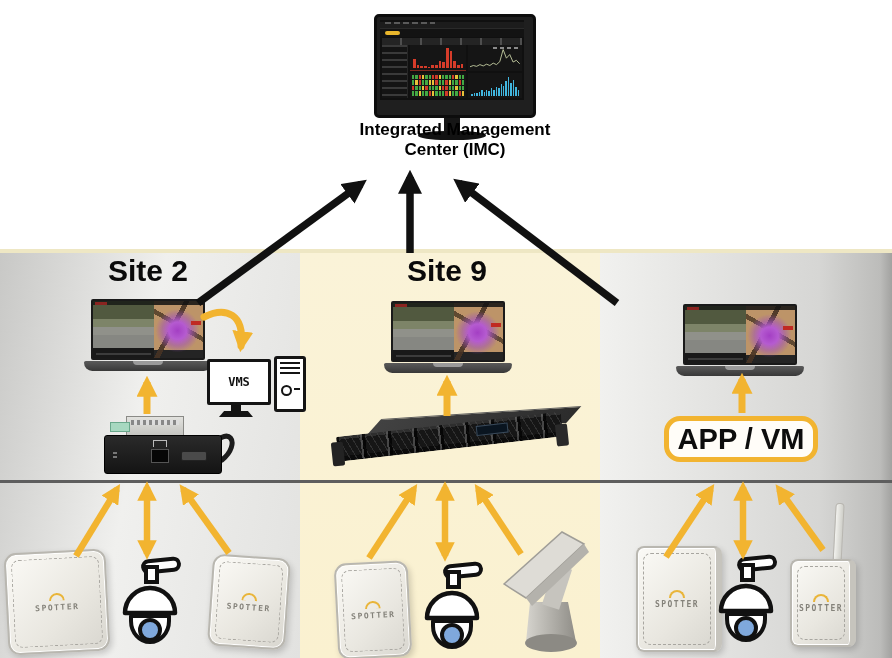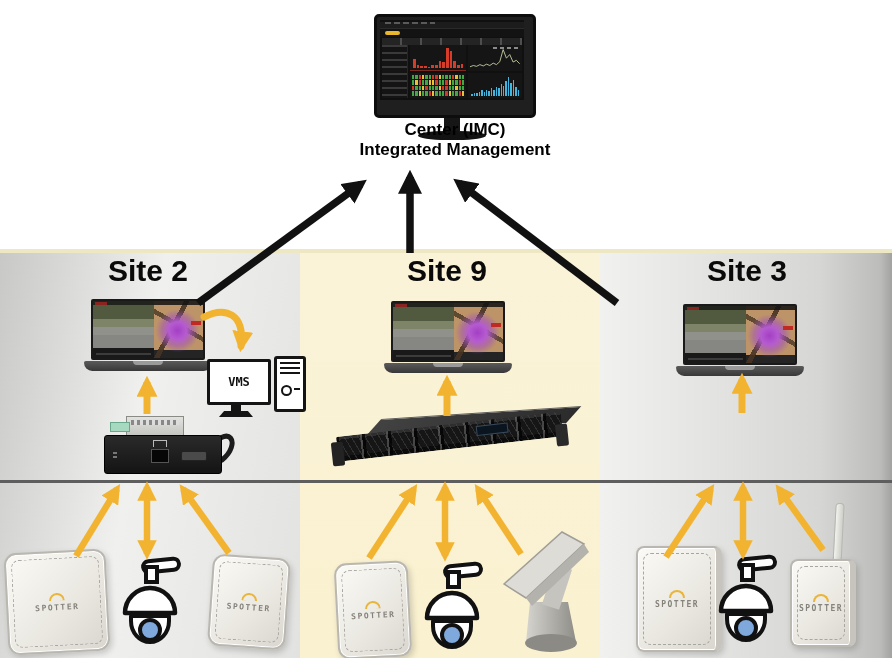--- a/index.html
+++ b/index.html
@@ -125,21 +125,20 @@
 <div class="stage">
 
   <div class="abs topline"></div>
   <div class="abs band1"></div>
   <div class="abs band2"></div>
   <div class="abs band3"></div>
   <div class="abs divider"></div>
 
   <div class="abs site-h" style="left:48px;">Site 2</div>
   <div class="abs site-h" style="left:347px;">Site 9</div>
-  <div class="abs site-h" style="left:647px;">Site 3</div>
 
   <div class="abs imc">
     <div class="bezel">
       <div class="scr">
         <div class="scr-top"></div>
         <div class="scr-row2">
             <div class="pill"></div>
           </div>
         <div class="scr-toolbar"></div>
         <div class="scr-body">
@@ -255,22 +254,22 @@
                 <i style="height: 28%;"></i>
               </div>
           </div>
         </div>
       </div>
     </div>
     <div class="m-neck"></div>
     <div class="m-base"></div>
   </div>
   <div class="abs imc-label">
+    <div>Integrated Management</div>
     <div>Center (IMC)</div>
-    <div>Integrated Management</div>
   </div>
 
   <div class="abs laptop" style="left:84px;top:299px;">
     <div class="lp-screen">
       <div class="lp-left"></div>
       <div class="lp-right"></div>
     </div>
     <div class="lp-base"></div>
   </div>
   <div class="abs laptop" style="left:384px;top:301px;">
@@ -316,20 +315,23 @@
 
   <div class="abs server">
     <div class="srv-top"></div>
     <div class="srv-front">
       <div class="srv-badge"></div>
     </div>
     <div class="srv-ear-l"></div>
     <div class="srv-ear-r"></div>
   </div>
 
+  <div class="abs appvm">
+    <span>APP / VM</span>
+  </div>
 
   <div class="spanel tilt-l" style="left:6px;top:551px;width:102px;height:102px;">
     <div class="spotlogo">
         <div class="sp-bird"></div>
       <div class="sp-text">SPOTTER</div>
       </div>
   </div>
   <svg class="abs ptz" style="left:118px;top:556px;" width="64" height="96" viewBox="0 0 64 96">
     <rect x="25" y="4" width="36" height="11" rx="5.5" fill="#fff" stroke="#111" stroke-width="4" transform="rotate(-6 43 9)"></rect>
     <rect x="28" y="11" width="11" height="15" fill="#fff" stroke="#111" stroke-width="4"></rect>

